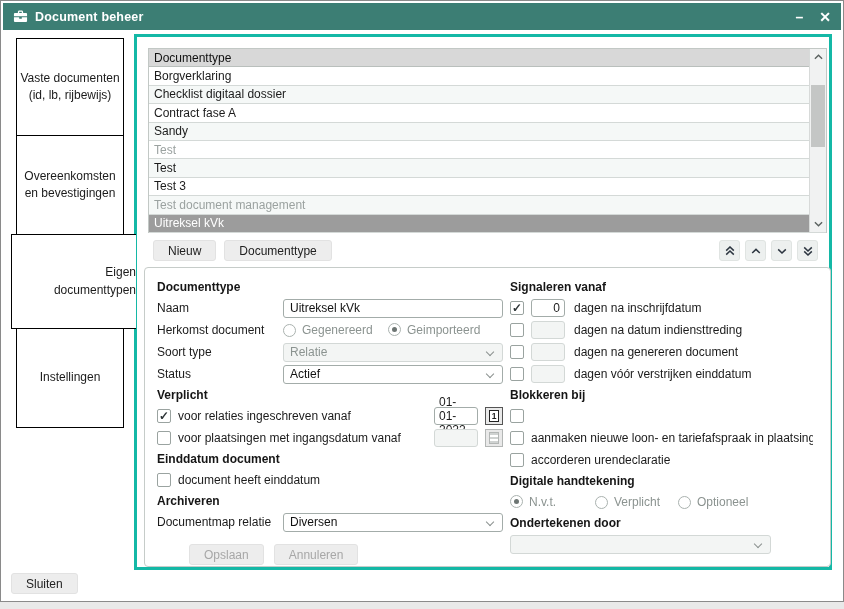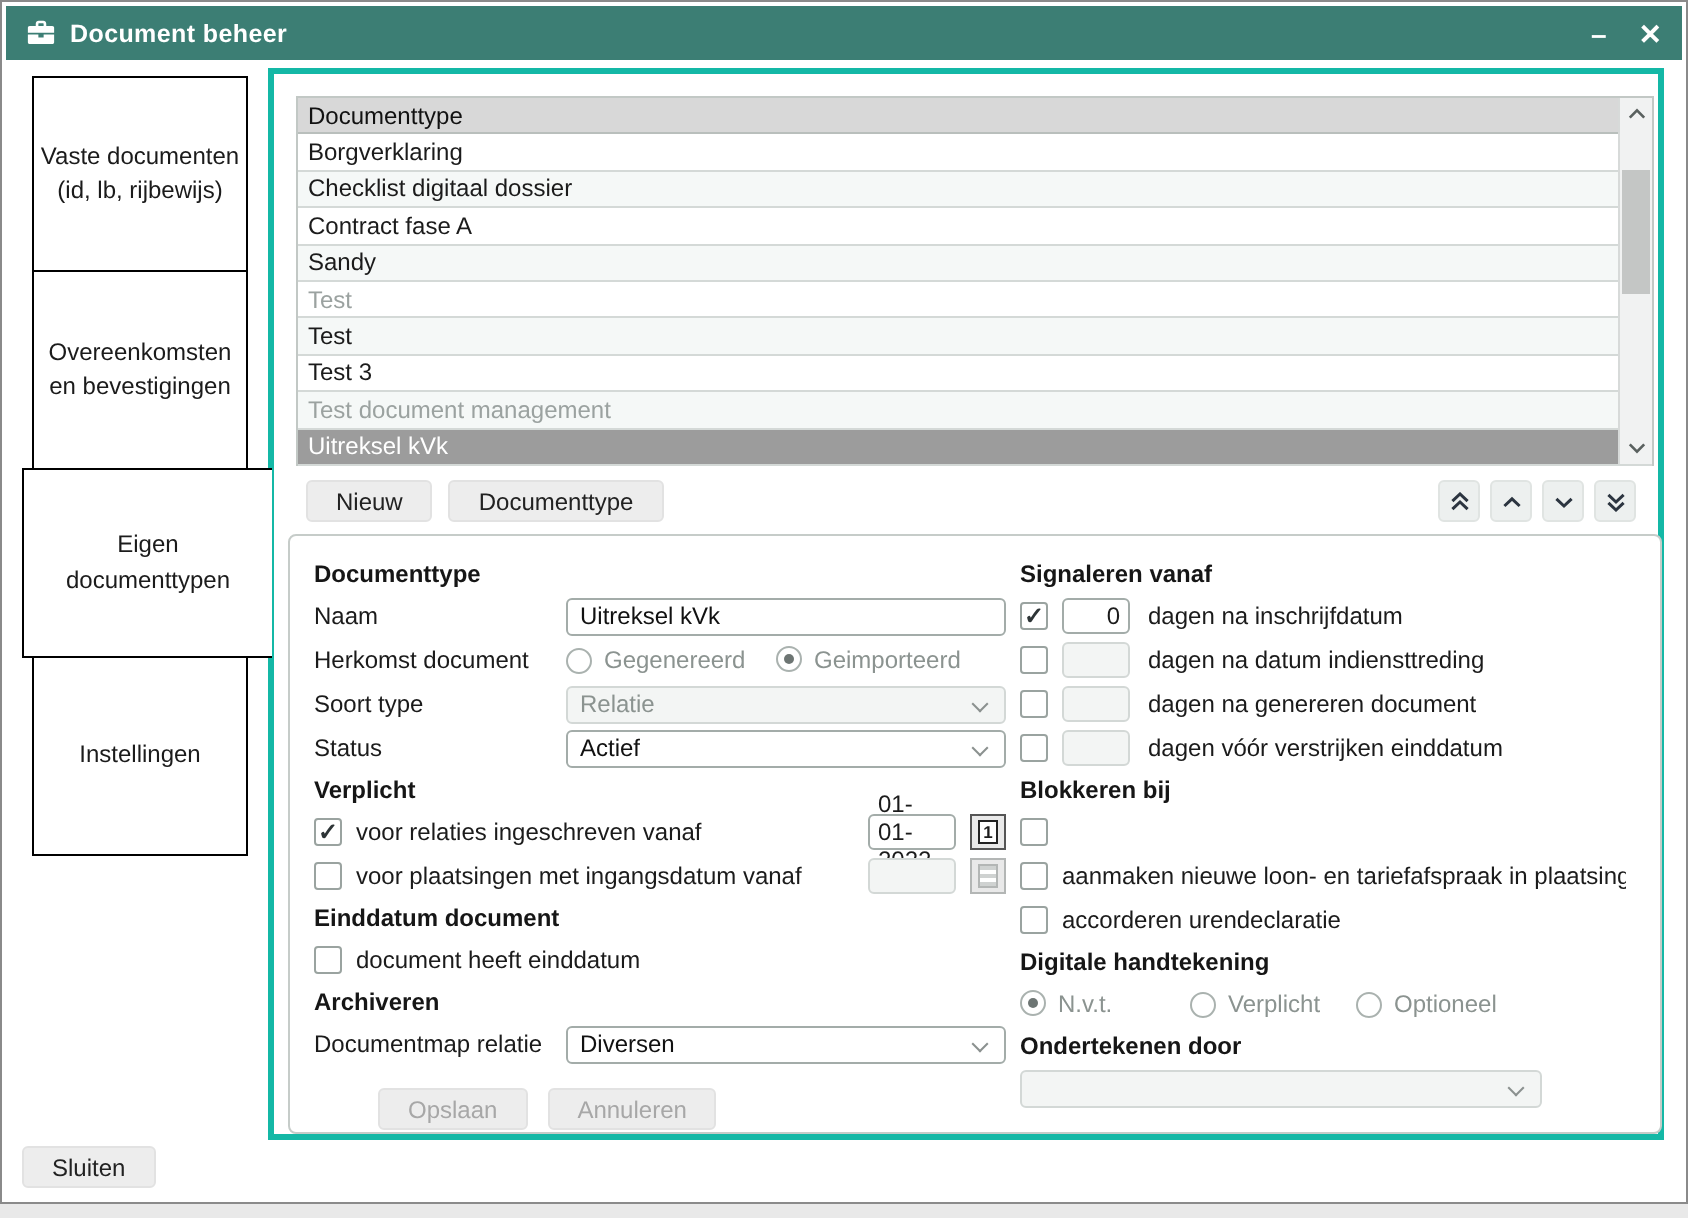--- a/index.html
+++ b/index.html
@@ -28,21 +28,21 @@
   .win-btn { color:#fff; font-size:14px; font-weight:bold; cursor:default; line-height:1; }
   
   .tab {
     position:absolute; left:15px; width:108px; background:#fff;
     border:1px solid #000; display:flex; flex-direction:column;
     align-items:center; justify-content:center; text-align:center;
     line-height:1.45; z-index:1; cursor:default;
   }
   .tab.t0 { top:37px;  height:98px; }
   .tab.t1 { top:134px; height:100px; }
-  .tab.t2 { top:233px; height:95px; }
+  .tab.t2 { top:233px; height:95px;align-items:flex-end; }
   .tab.t3 { top:327px; height:100px; }
   .tab.active { left:10px; width:125px; border-right:none; z-index:3; }
   
   .panel {
     position:absolute; left:133px; top:33px; width:698px; height:536px;
     border:3px solid #14b8a6; background:#fff; z-index:2;
   }
   
   .list {
     position:absolute; left:11px; top:11px; width:679px; height:185px;

